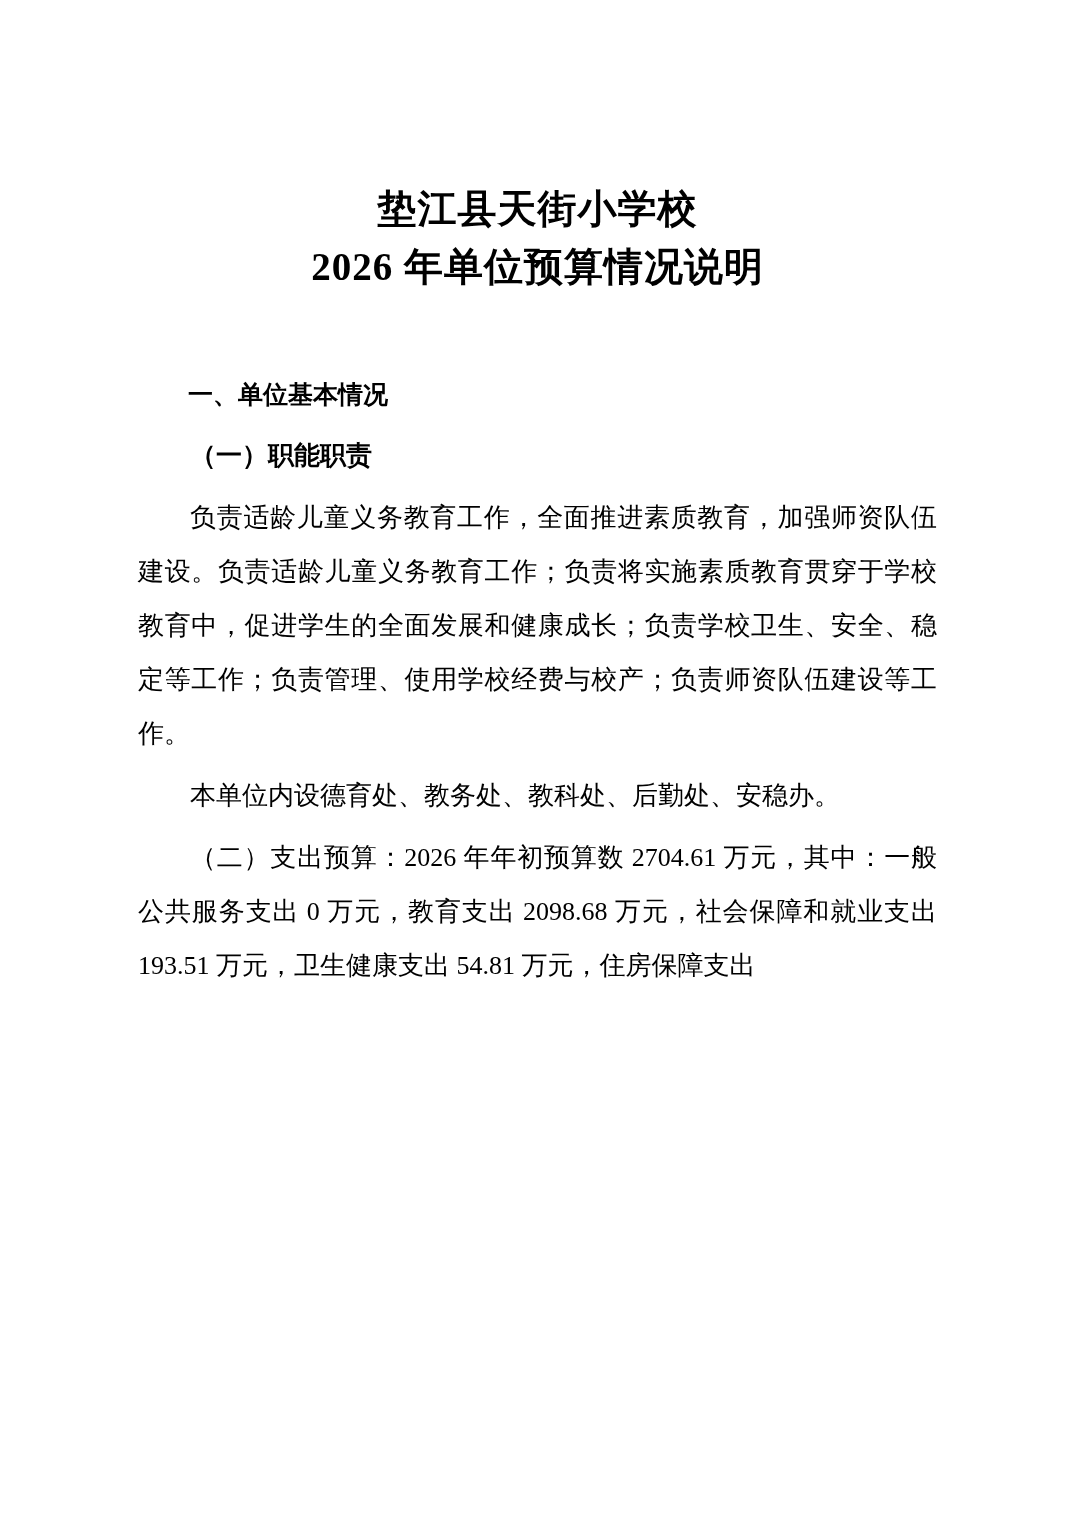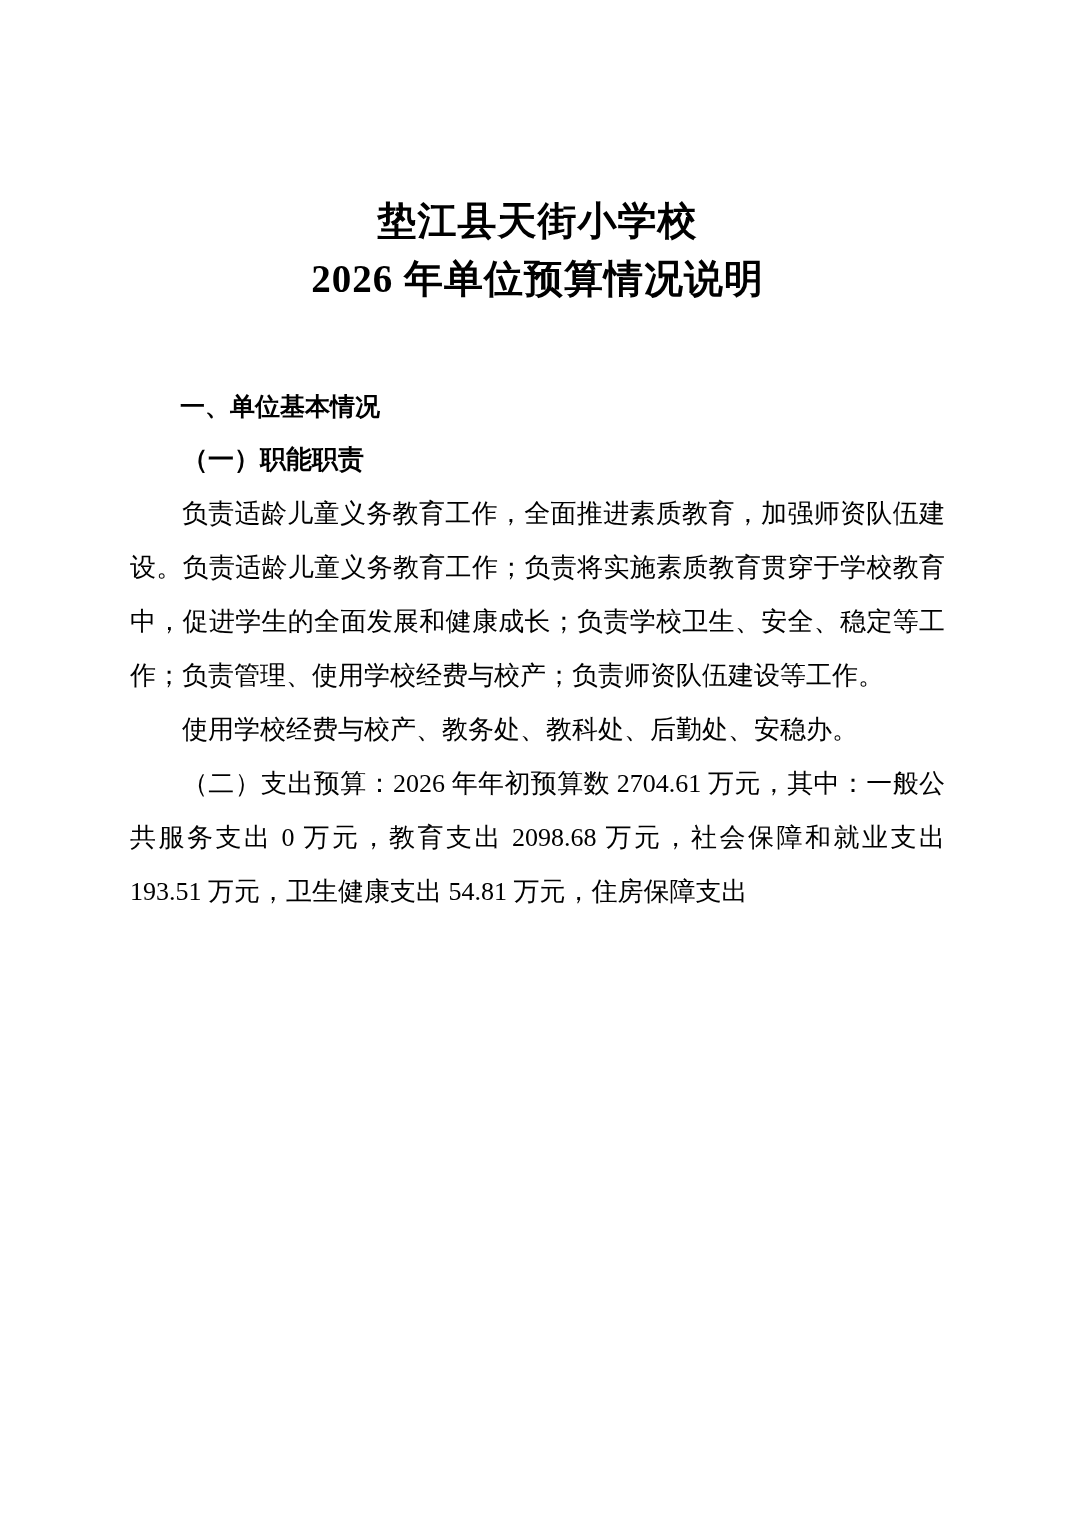--- a/index.html
+++ b/index.html
@@ -18,27 +18,27 @@
     box-sizing: border-box;
     width: 1074px;
     height: 1520px;
     padding: 176px 129px 0 130px;
   }
   .doc-title {
     font-size: 39px;
     font-weight: bold;
     text-align: center;
     line-height: 1.48;
-    margin: 16px 0 72px 0;
+    margin: 4px 0 72px 0;
     letter-spacing: 1px;
   }
   .content p {
     font-size: 26px;
     line-height: 54px;
-    margin: 0;
+    margin: 8px;
     text-align: justify;
     text-indent: 2em;
   }
   .content p.h-main {
     font-weight: bold;
     font-family: "Liberation Sans", "DejaVu Sans", sans-serif;
     font-size: 25px;
   }
   .content p.h-sub {
     font-weight: bold;
@@ -51,17 +51,17 @@
 
   <h1 class="doc-title">
     <span>垫江县天街小学校</span><br>
     <span>2026 年单位预算情况说明</span>
   </h1>
 
   <div class="content">
     <p class="h-main">一、单位基本情况</p>
     <p class="h-sub">（一）职能职责</p>
     <p class="para">负责适龄儿童义务教育工作，全面推进素质教育，加强师资队伍建设。负责适龄儿童义务教育工作；负责将实施素质教育贯穿于学校教育中，促进学生的全面发展和健康成长；负责学校卫生、安全、稳定等工作；负责管理、使用学校经费与校产；负责师资队伍建设等工作。</p>
-    <p class="para">使用学校经费与校产、教务处、教科处、后勤处、安稳办。</p>
+    <p class="para">本单位内设德育处、教务处、教科处、后勤处、安稳办。</p>
     <p class="para">（二）支出预算：2026 年年初预算数 2704.61 万元，其中：一般公共服务支出 0 万元，教育支出 2098.68 万元，社会保障和就业支出 193.51 万元，卫生健康支出 54.81 万元，住房保障支出</p>
   </div>
 
 </div>
 
 </body></html>

